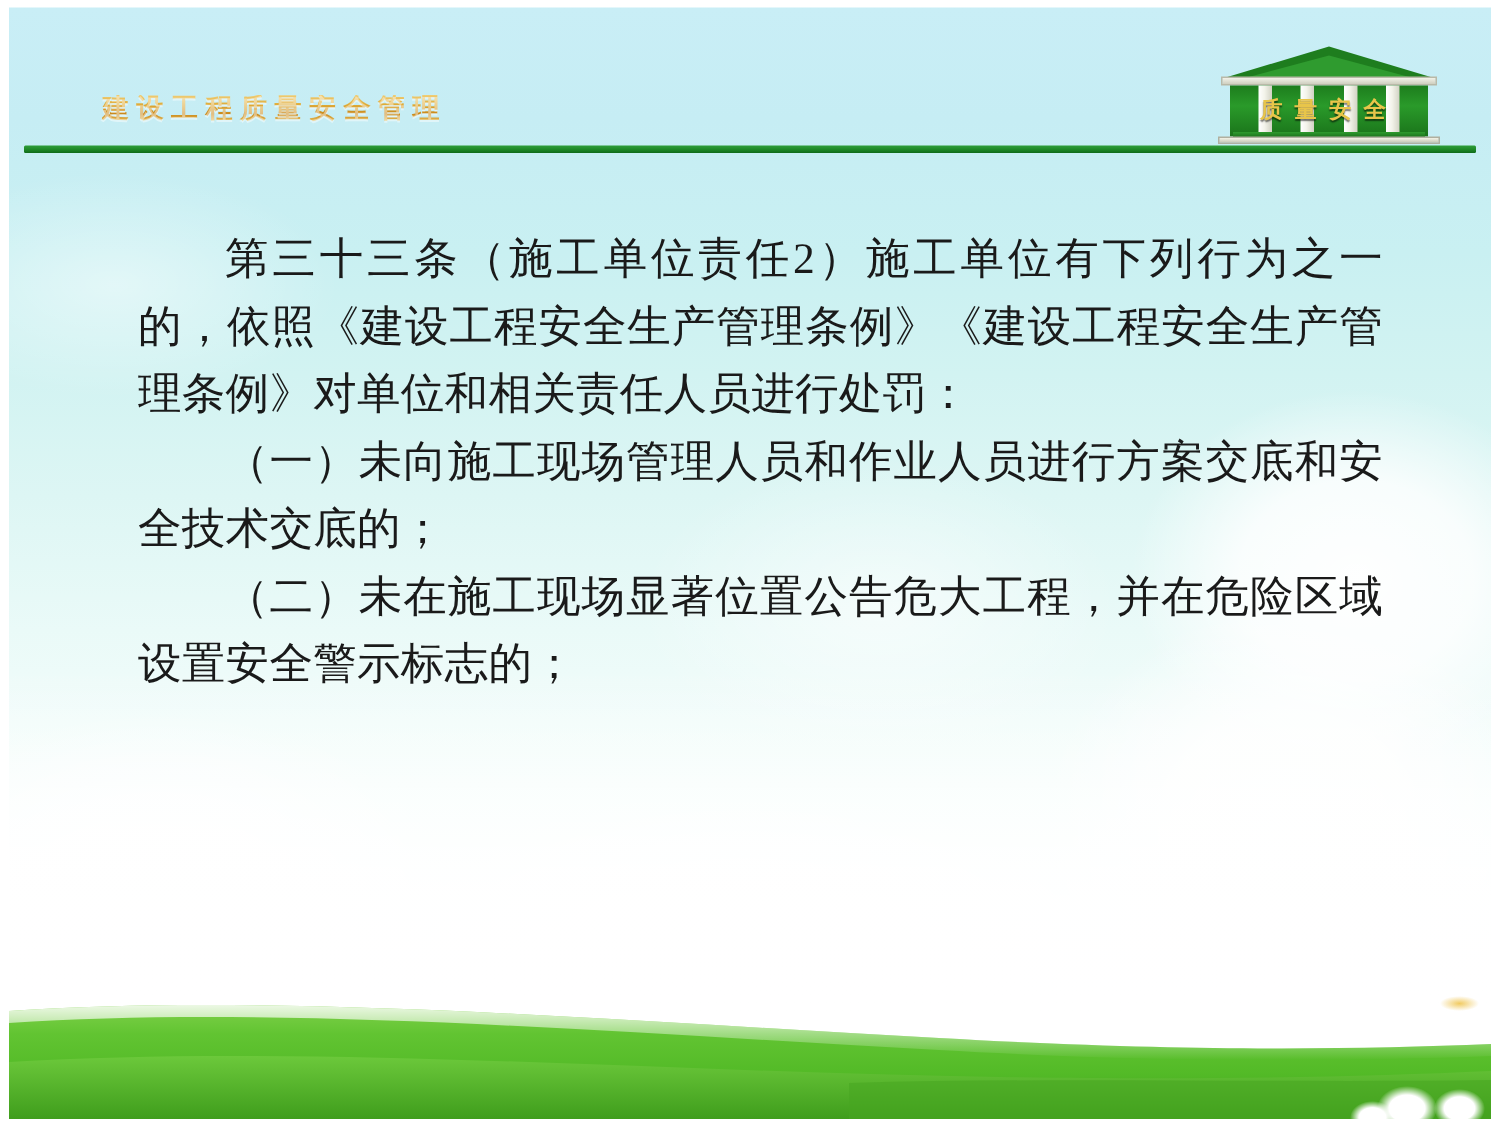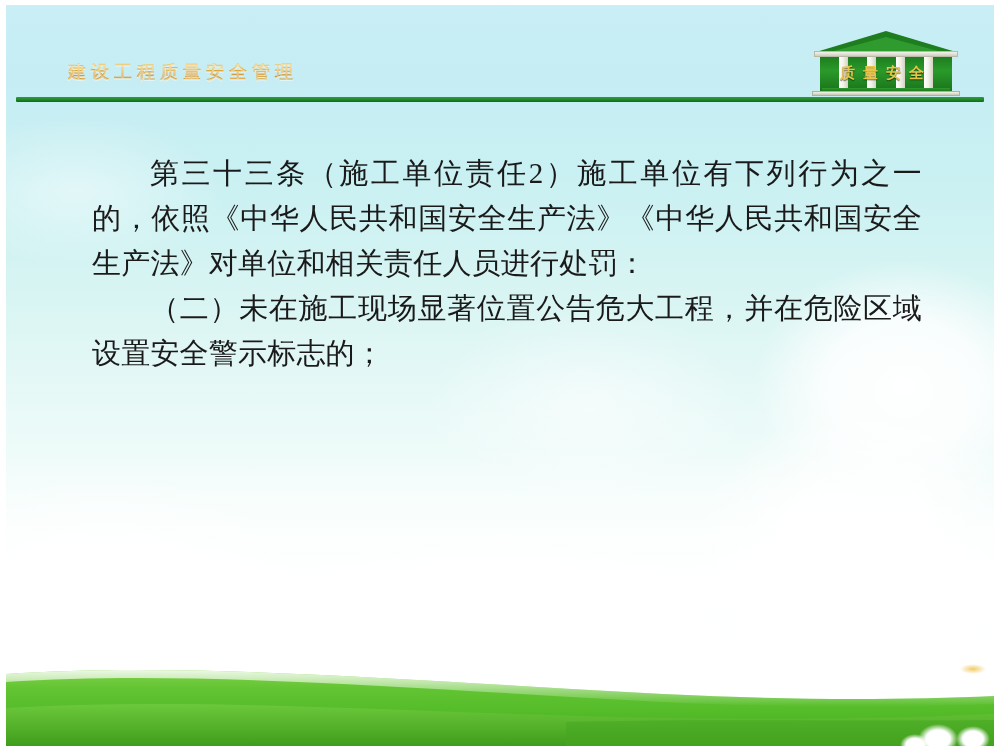--- a/index.html
+++ b/index.html
@@ -212,22 +212,23 @@
         </div>
         <div id="logo-base2"></div>
         <div id="logo-base1"></div>
         <div id="logo-text">质量安全</div>
       </div>
 
     </div>
 
     <div id="body-text">
 
-      <p class="para indent">第三十三条（施工单位责任2）施工单位有下列行为之一的，依照《中华人民共和国安全生产法》《中华人民共和国安全生产法》对单位和相关责任人员进行处罚：</p>
-
+      <p class="para indent">第三十三条（施工单位责任2）施工单位有下列行为之一的，依照《建设工程安全生产管理条例》《建设工程安全生产管理条例》对单位和相关责任人员进行处罚：</p>
+
+      <p class="para indent">（一）未向施工现场管理人员和作业人员进行方案交底和安全技术交底的；</p>
 
       <p class="para indent">（二）未在施工现场显著位置公告危大工程，并在危险区域设置安全警示标志的；</p>
 
 
 
     </div>
 
     <div id="grass-wrap">
       <svg id="grass" viewBox="0 0 988 90" preserveAspectRatio="none">
         <defs>

